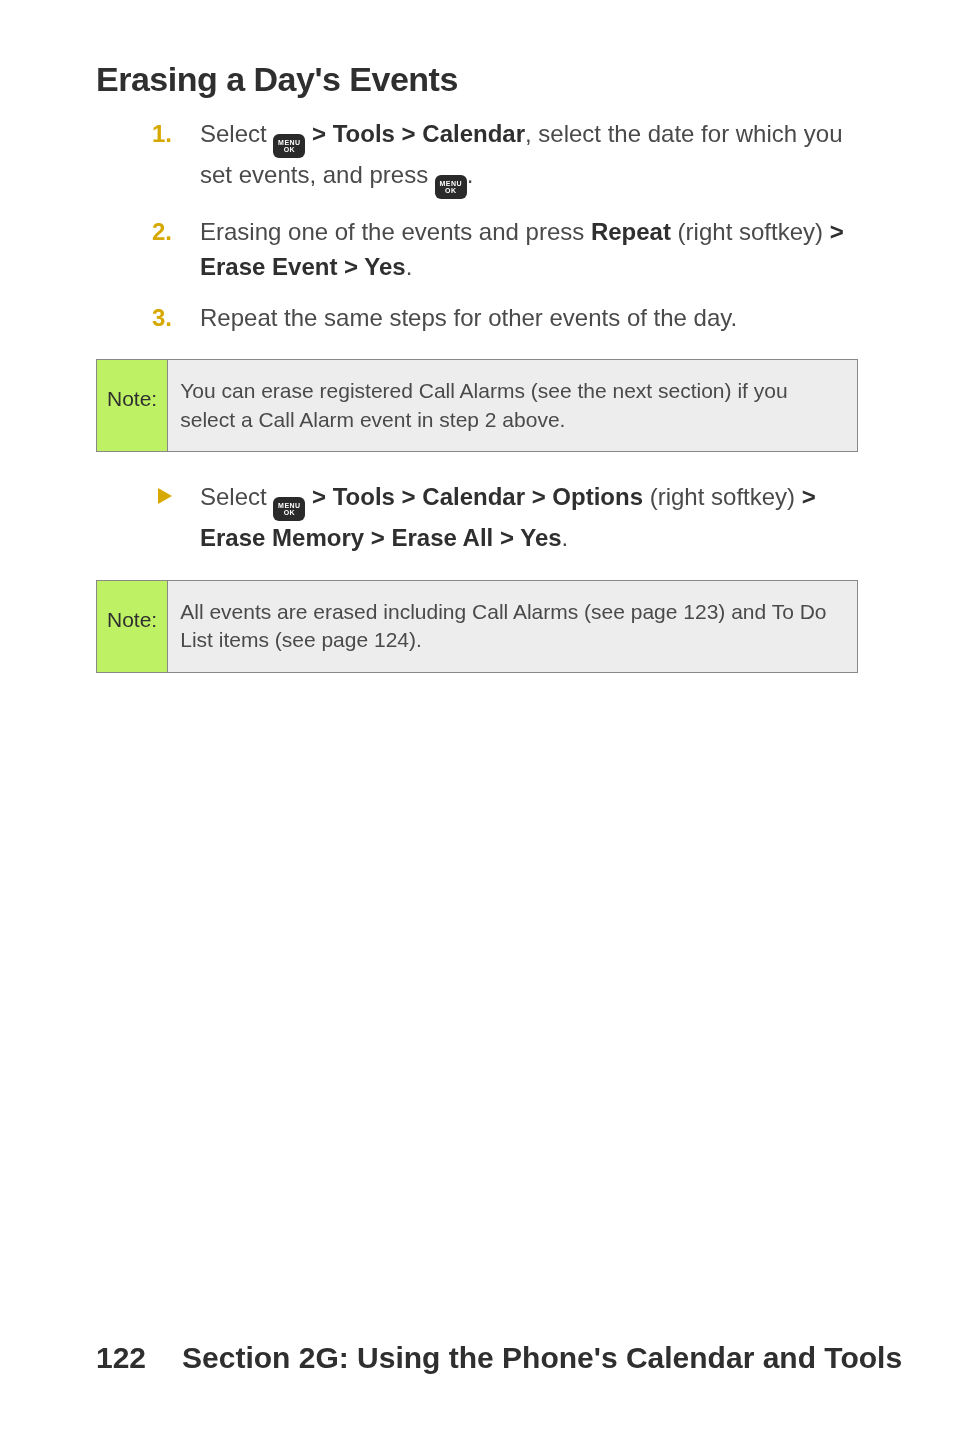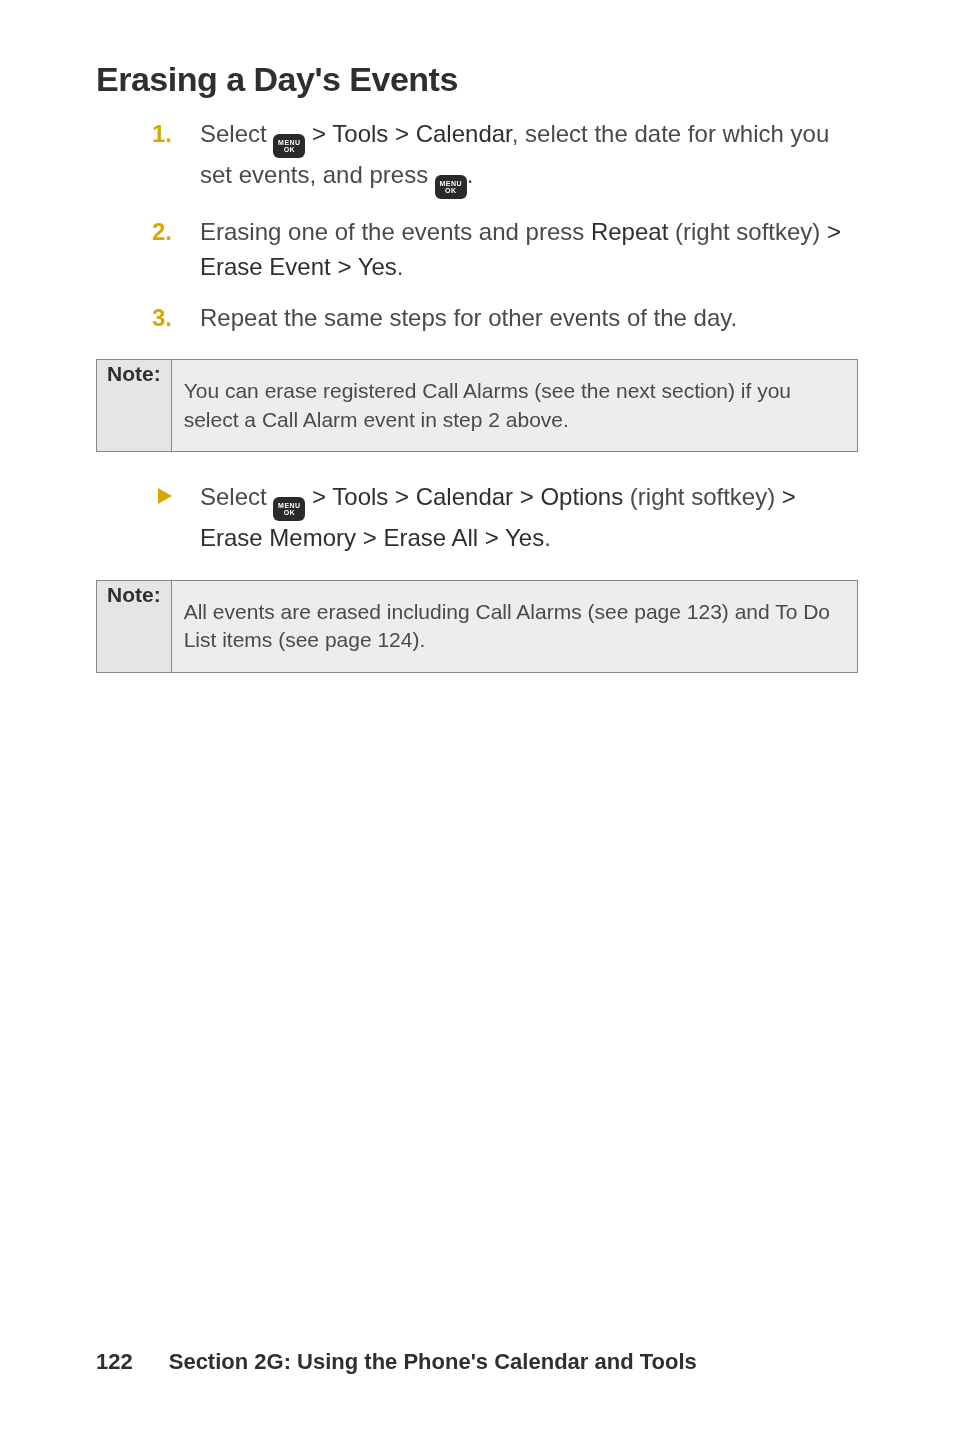--- a/index.html
+++ b/index.html
@@ -108,41 +108,41 @@
     line-height: 1;
   }
   .note-box {
     display: flex;
     border: 1px solid #888;
     margin: 0 0 28px 0;
     font-size: 21px;
     line-height: 1.35;
   }
   .note-label {
-    background: #e5e5e5;
-    font-weight: 700;
+    background: #bef264;
+    font-weight: 400;
     color: #2f2f2f;
-    padding: 0 10px;
+    padding: 25px 10px;
     border-right: 1px solid #888;
     white-space: nowrap;
     display: flex;
     align-items: flex-start;
   }
   .note-content {
     background: #ededed;
     color: #4a4a4a;
     padding: 17px 12px;
     flex: 1;
   }
-  .bold { font-weight: 400; color: #2f2f2f; }
+  .bold { font-weight: 700; color: #2f2f2f; }
   .footer {
     position: absolute;
     left: 96px;
     bottom: 56px;
-    font-size: 22px;
+    font-size: 30px;
     font-weight: 700;
     color: #2f2f2f;
   }
   .footer .pnum { margin-right: 36px; }
 </style>
 </head>
 <body>
 
 <div class="page">
 

